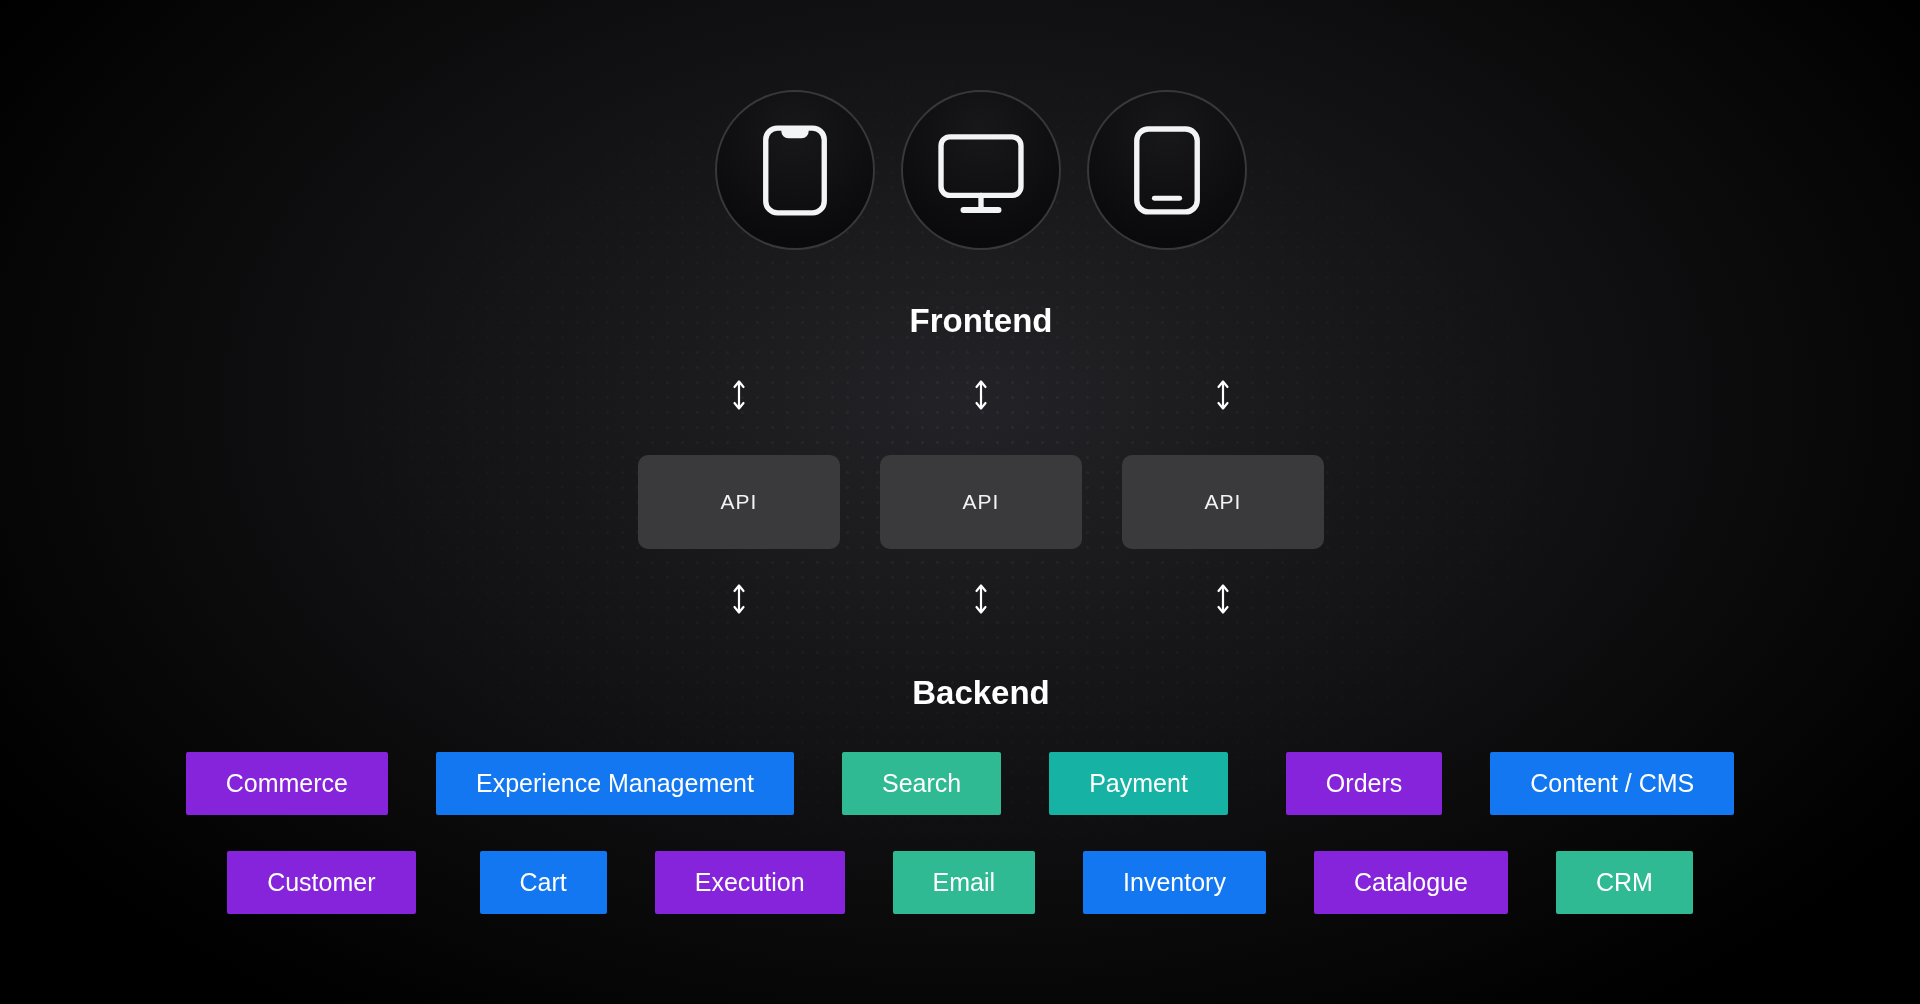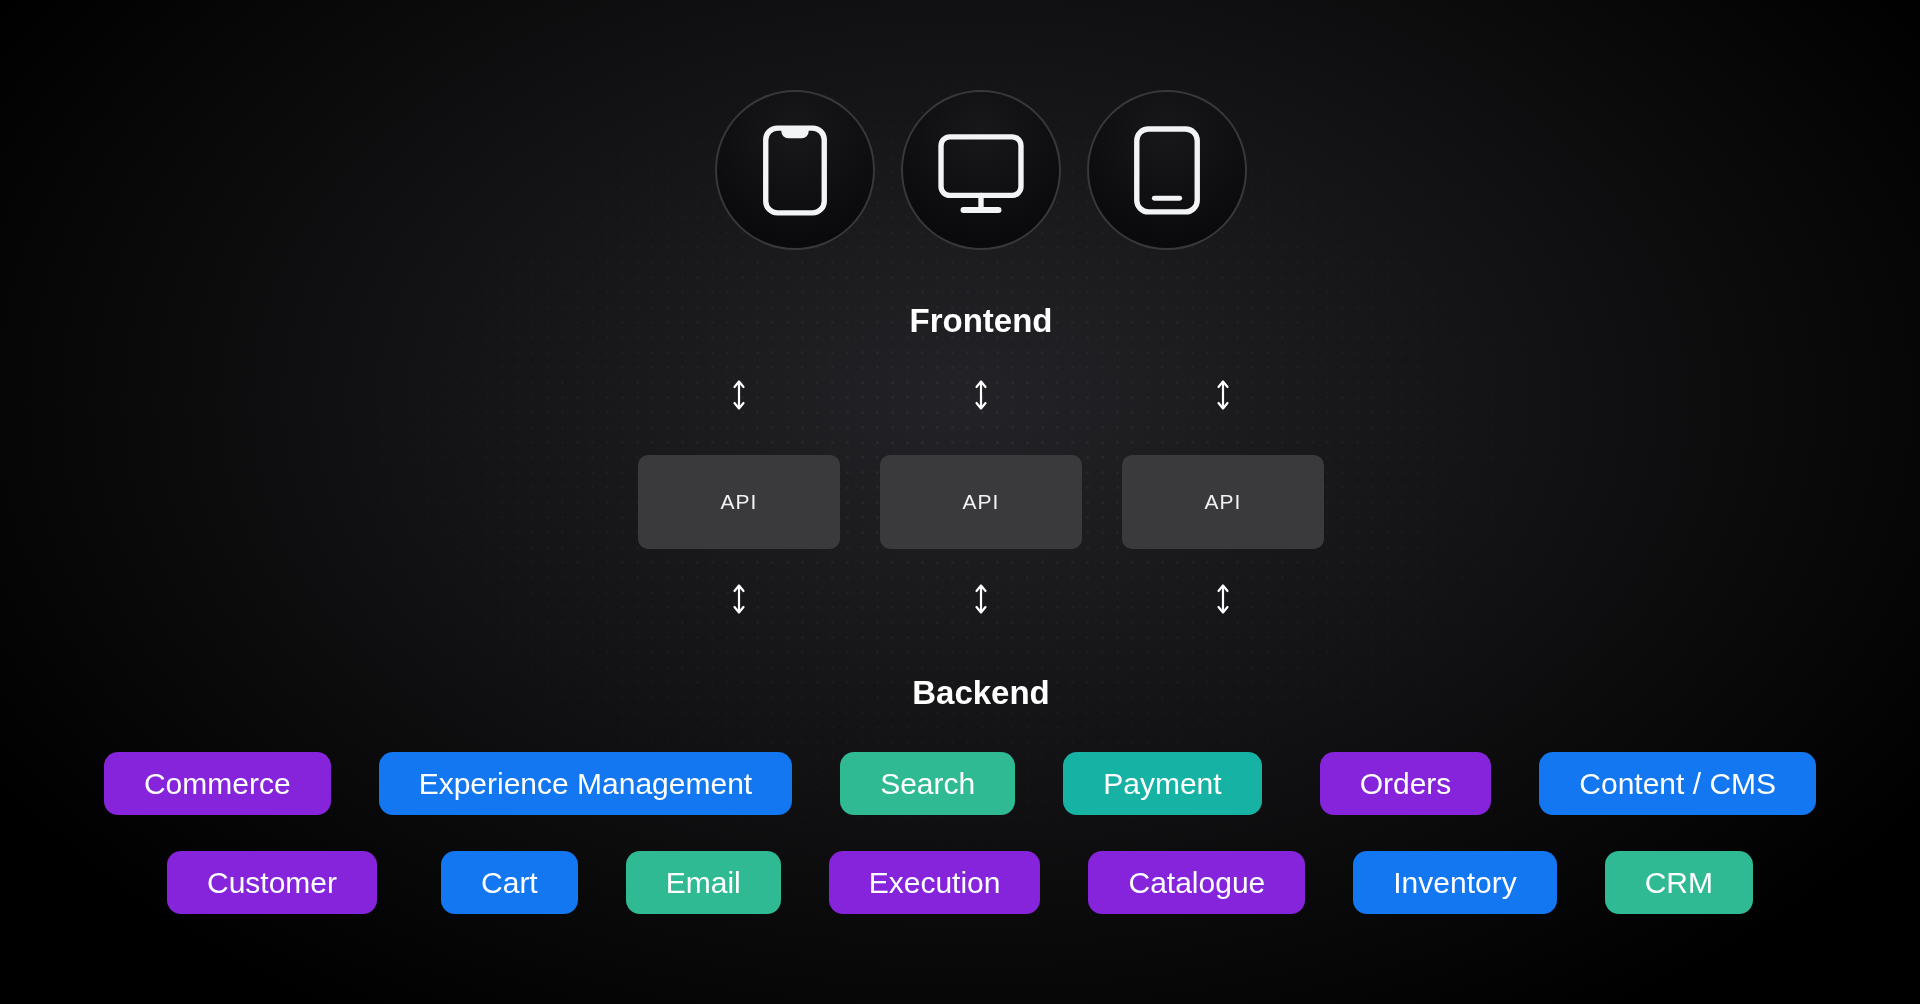--- a/index.html
+++ b/index.html
@@ -42,23 +42,23 @@
   .api-row{display:flex;gap:40px;margin-top:42px;}
   .api-box{
     width:202px;height:94px;border-radius:10px;background:#3a3a3d;
     display:flex;align-items:center;justify-content:center;
     font-size:21px;letter-spacing:1px;color:#f2f2f4;
   }
 
   .chip-row{display:flex;gap:48px;margin-top:41px;}
   .chip-row.second{margin-top:36px;}
   .chip{
-    height:63px;border-radius:14px;padding:0 40px;
+    height:63px;border-radius:2px;padding:0 40px;
     display:flex;align-items:center;justify-content:center;
-    font-size:30px;color:#ffffff;white-space:nowrap;
+    font-size:25px;color:#ffffff;white-space:nowrap;
   }
 </style>
 </head>
 <body>
 
 <div class="stage">
   <div class="col">
 
     <div class="device-row shift">
       <div class="device-circle">
@@ -161,31 +161,31 @@
       </div>
     </div>
 
     <div class="chip-row second">
       <div class="chip" style="background-color: rgb(133, 36, 218); justify-content: center;">
         <span>Customer</span>
       </div>
       <div class="chip" style="background-color: rgb(18, 119, 240); margin-left: 16px;">
         <span>Cart</span>
       </div>
+      <div class="chip" style="background-color: rgb(133, 36, 218);">
+        <span>Execution</span>
+      </div>
       <div class="chip" style="background-color: rgb(47, 186, 148);">
         <span>Email</span>
       </div>
-      <div class="chip" style="background-color: rgb(133, 36, 218);">
-        <span>Execution</span>
+      <div class="chip" style="background-color: rgb(18, 119, 240);">
+        <span>Inventory</span>
       </div>
       <div class="chip" style="background-color: rgb(133, 36, 218);">
         <span>Catalogue</span>
-      </div>
-      <div class="chip" style="background-color: rgb(18, 119, 240);">
-        <span>Inventory</span>
       </div>
       <div class="chip" style="background-color: rgb(47, 186, 148);">
         <span>CRM</span>
       </div>
     </div>
 
   </div>
 </div>
 
 </body></html>

